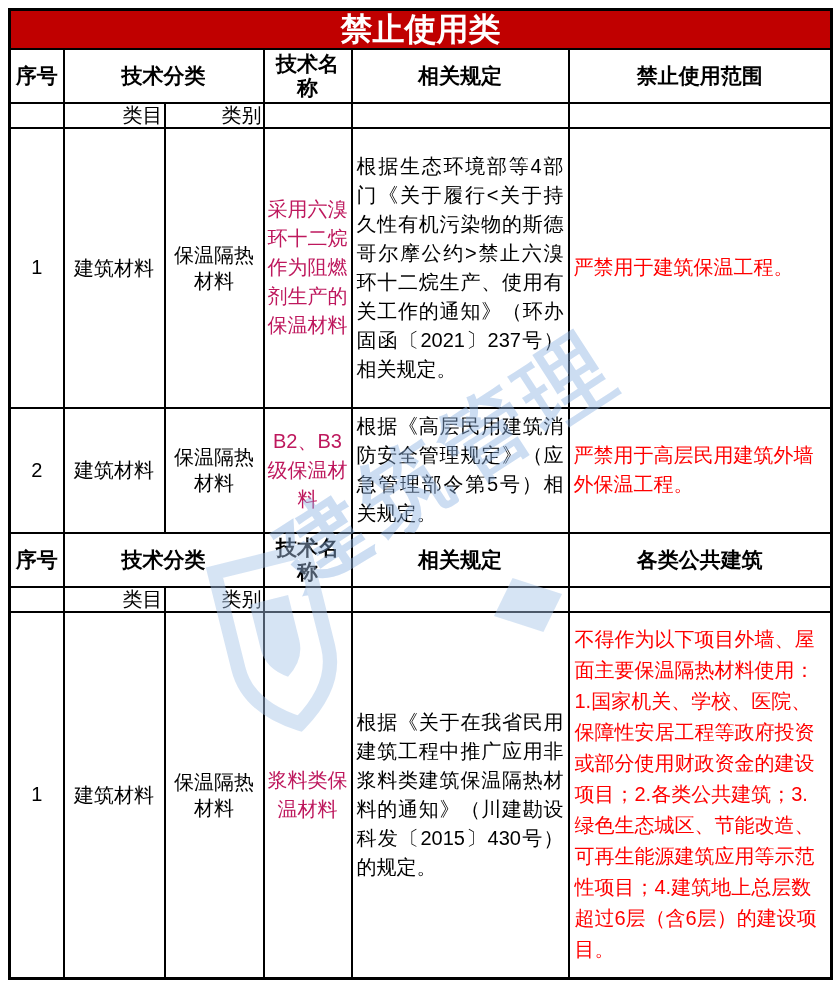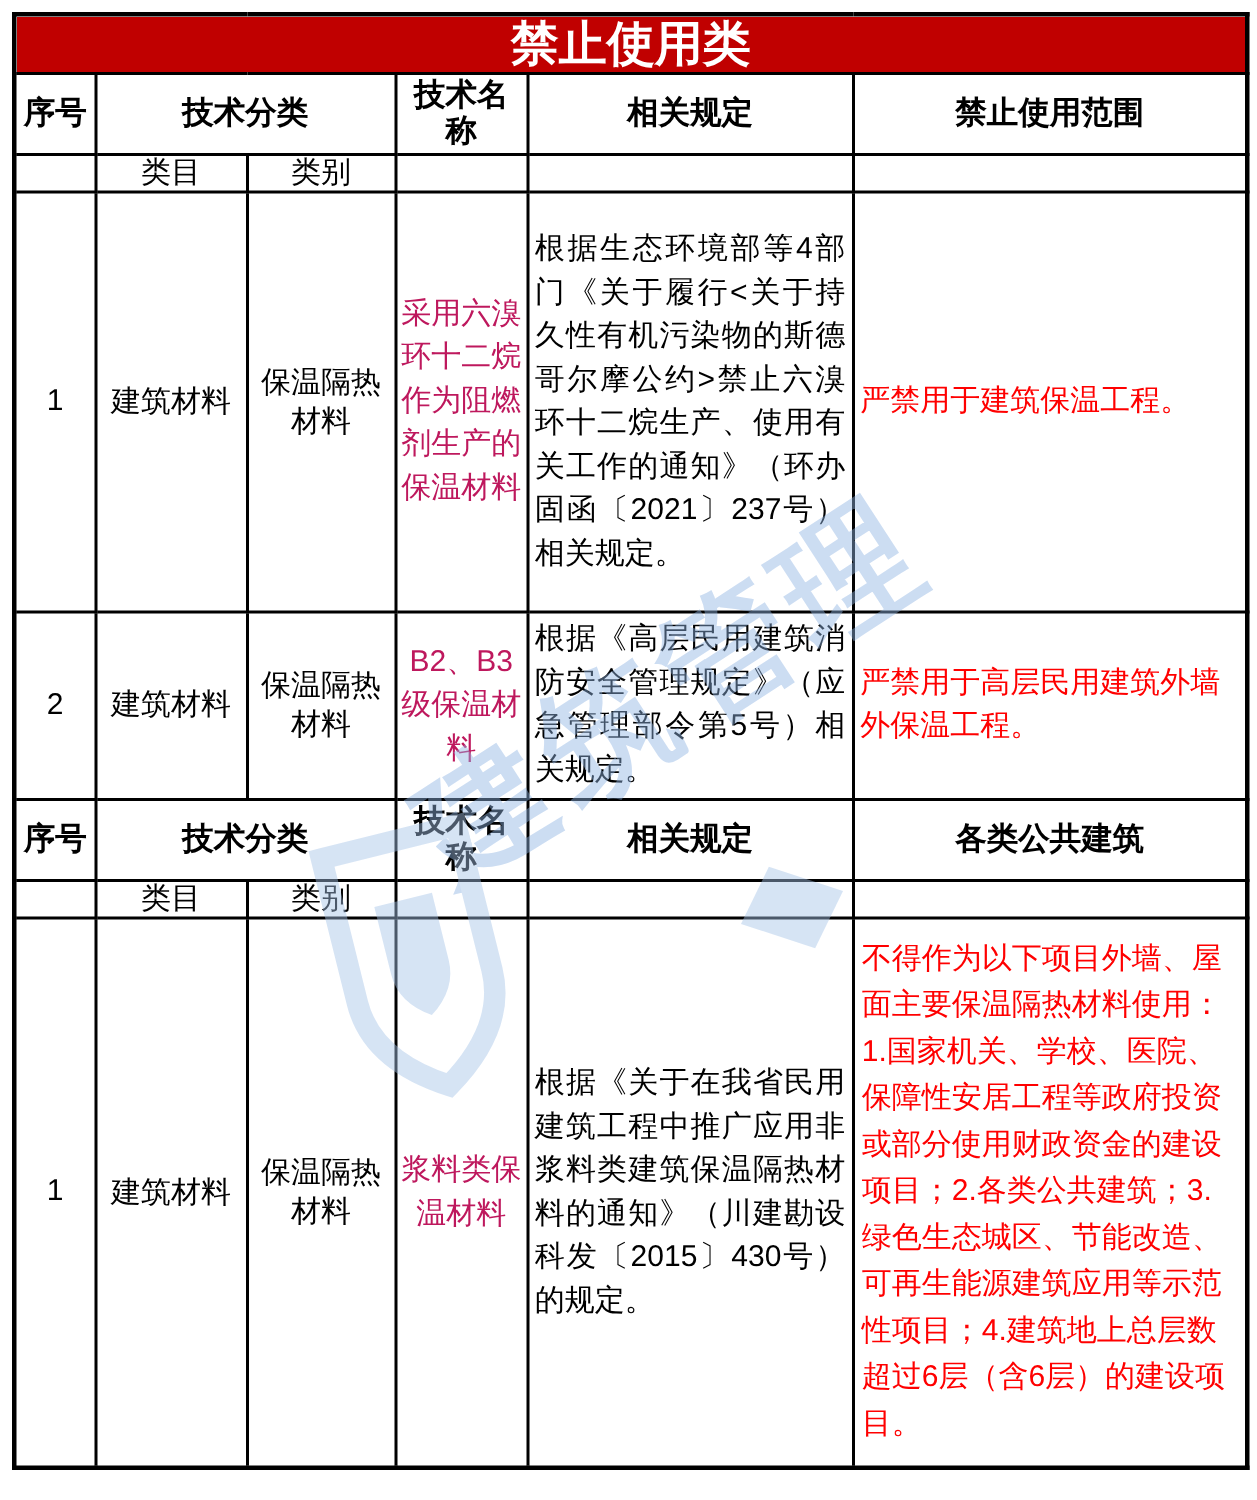--- a/index.html
+++ b/index.html
@@ -20,21 +20,21 @@
     background: transparent;
     border: 3px solid #000;
   }
   td { border: 2px solid #000; padding: 2px 4px; vertical-align: middle; font-size: 20px; line-height: 29px; overflow: hidden; }
   tr.banner td {
     background: #c00000; color: #ffffff;
     font-weight: bold; font-size: 32px; line-height: 34px;
     text-align: center; height: 39px; padding: 1px;
   }
   tr.hdr td { font-weight: bold; font-size: 21px; text-align: center; height: 40px; line-height: 24px; }
-  tr.subhdr td { font-size: 20px; text-align: center; height: 25px; padding: 0 1px; line-height: 22px; }
+  tr.subhdr td { font-size: 20px; text-align: right; height: 25px; padding: 0 1px; line-height: 22px; }
   tr.r-tall  { height: 280px; }
   tr.r-mid   { height: 125px; }
   tr.r-big   { height: 367px; }
   td.c-no    { text-align: center; }
   td.c-cat   { text-align: center; line-height: 26px; }
   td.c-name  { color: #be185d; text-align: center; line-height: 29px; padding: 2px 3px; }
   td.c-reason{ text-align: justify; line-height: 29px; margin-top: 36px; }
   td.c-scope { color: #ff0000; text-align: left; line-height: 29px; margin-left: 43px; }
   td.c-scope.big { line-height: 31px; padding: 2px 5px; }
   

